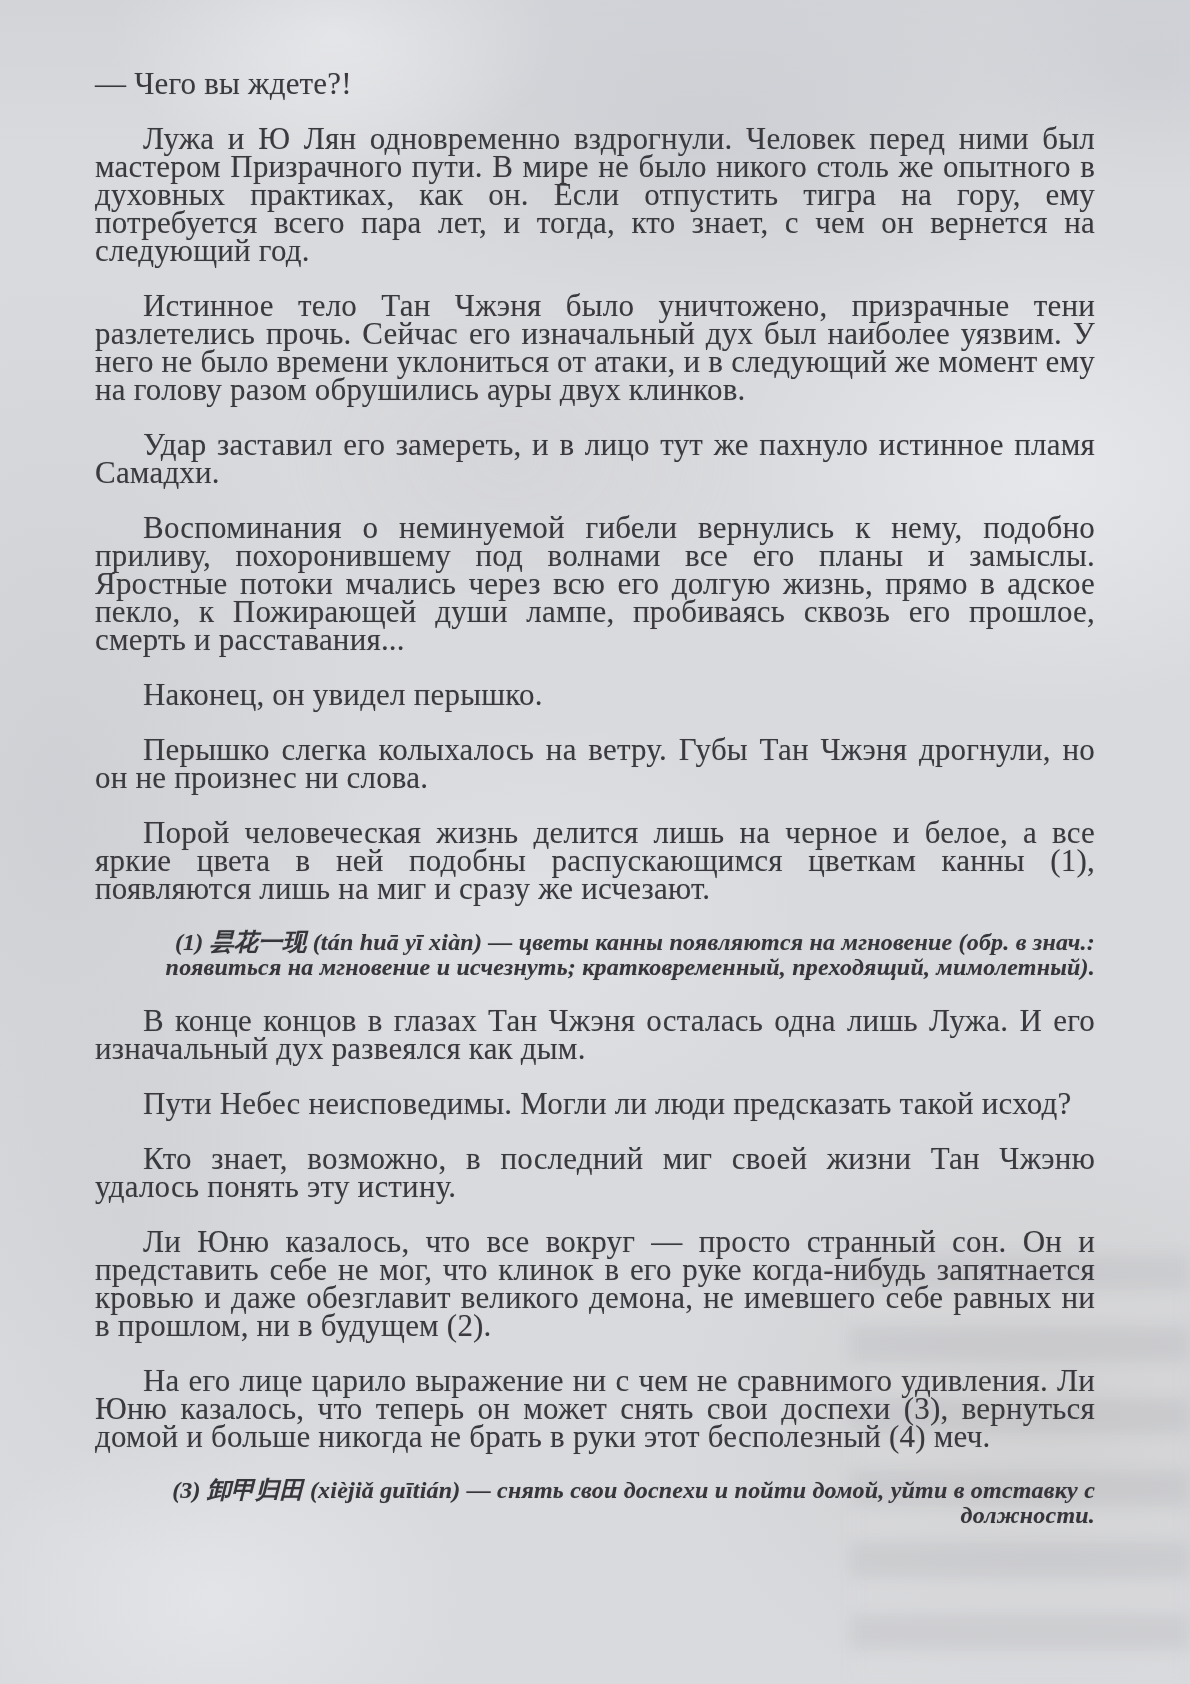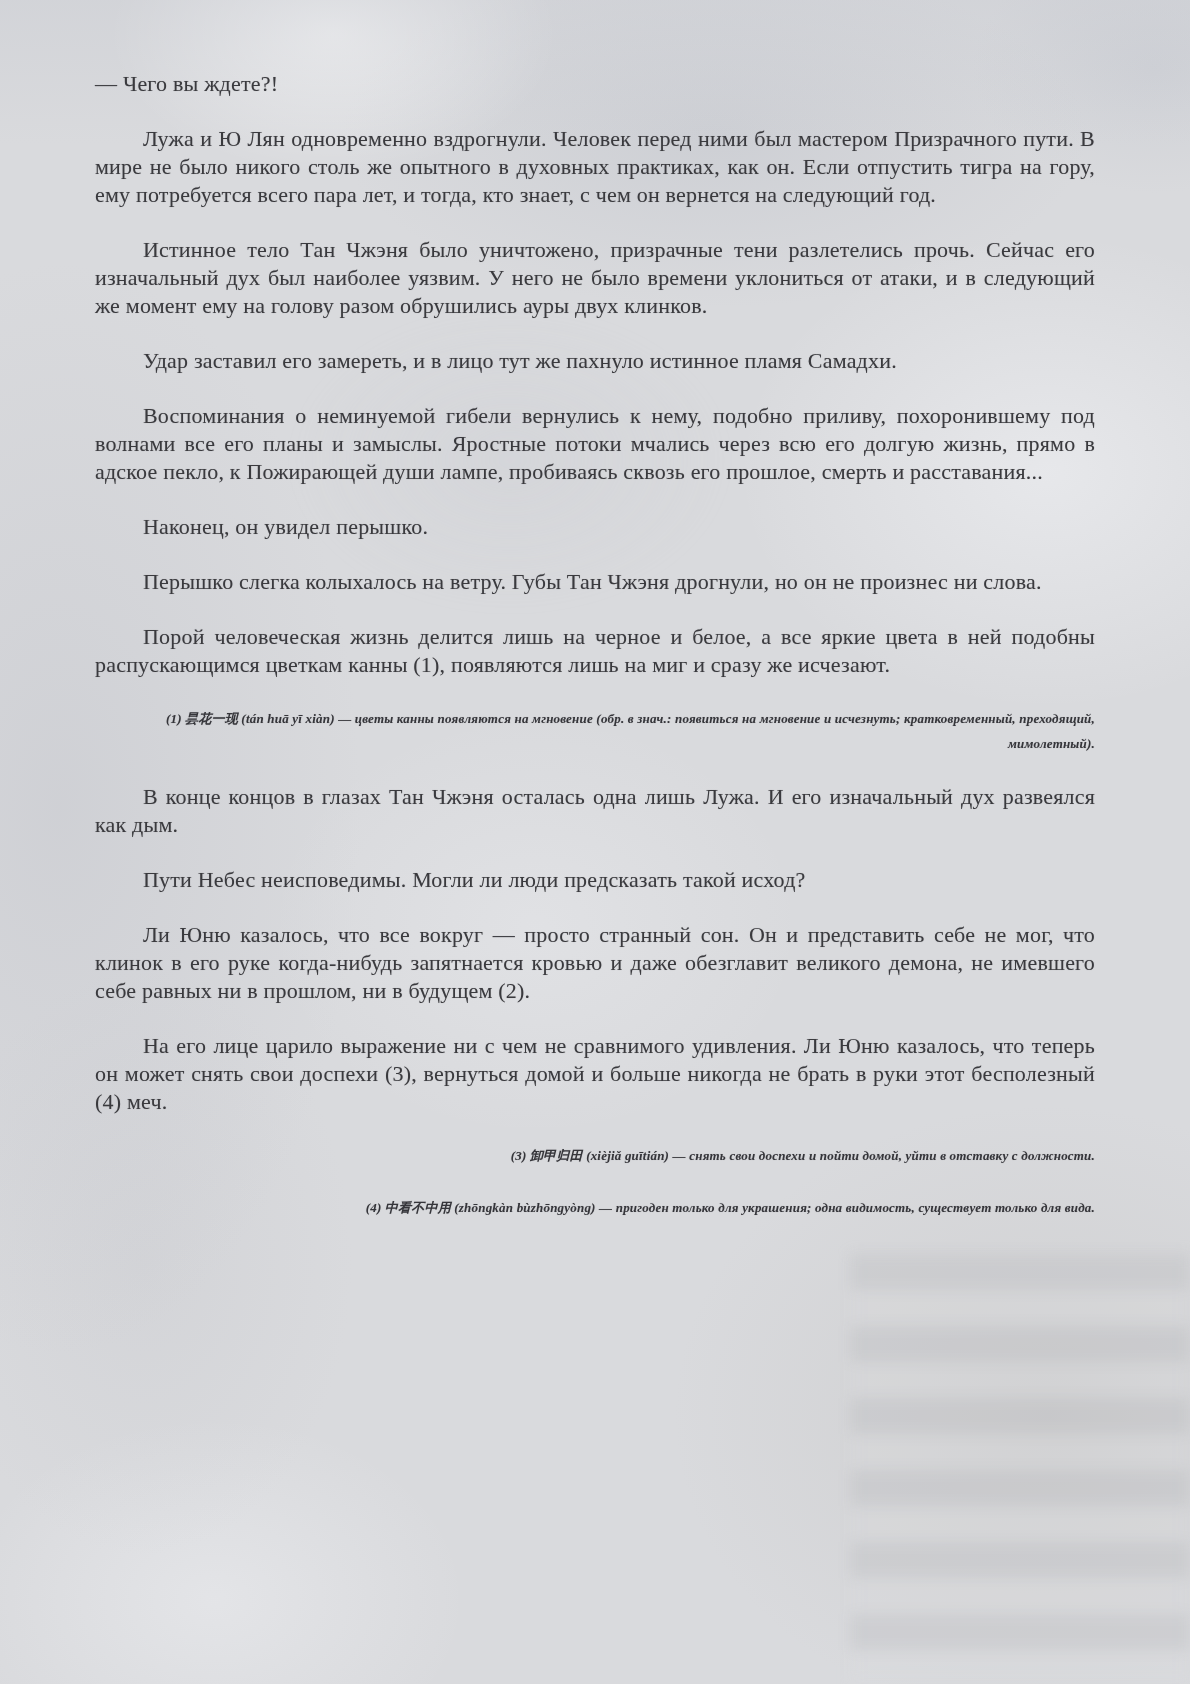--- a/index.html
+++ b/index.html
@@ -43,35 +43,35 @@
     pointer-events: none;
   }
   .content {
     position: absolute;
     left: 95px;
     top: 70px;
     width: 1000px;
   }
   .content p {
     margin: 0 0 27px 0;
-    font-size: 22px;
+    font-size: 31px;
     line-height: 28px;
     text-align: justify;
     text-indent: 48px;
     letter-spacing: 0.2px;
     text-shadow: 0 0 1px rgba(58,58,62,0.25);
   }
   .content p.dialogue {
     text-indent: 0;
     text-align: left;
   }
   .content p.footnote {
     font-style: italic;
     font-weight: bold;
-    font-size: 13px;
+    font-size: 24px;
     line-height: 25px;
     text-align: right;
     text-indent: 0;
     color: #35353a;
   }
 </style>
 </head>
 <body>
 
 <div class="page">
@@ -84,18 +84,18 @@
     <p class="body">Лужа и Ю Лян одновременно вздрогнули. Человек перед ними был мастером Призрачного пути. В мире не было никого столь же опытного в духовных практиках, как он. Если отпустить тигра на гору, ему потребуется всего пара лет, и тогда, кто знает, с чем он вернется на следующий год.</p>
     <p class="body">Истинное тело Тан Чжэня было уничтожено, призрачные тени разлетелись прочь. Сейчас его изначальный дух был наиболее уязвим. У него не было времени уклониться от атаки, и в следующий же момент ему на голову разом обрушились ауры двух клинков.</p>
     <p class="body">Удар заставил его замереть, и в лицо тут же пахнуло истинное пламя Самадхи.</p>
     <p class="body">Воспоминания о неминуемой гибели вернулись к нему, подобно приливу, похоронившему под волнами все его планы и замыслы. Яростные потоки мчались через всю его долгую жизнь, прямо в адское пекло, к Пожирающей души лампе, пробиваясь сквозь его прошлое, смерть и расставания...</p>
     <p class="body">Наконец, он увидел перышко.</p>
     <p class="body">Перышко слегка колыхалось на ветру. Губы Тан Чжэня дрогнули, но он не произнес ни слова.</p>
     <p class="body">Порой человеческая жизнь делится лишь на черное и белое, а все яркие цвета в ней подобны распускающимся цветкам канны (1), появляются лишь на миг и сразу же исчезают.</p>
     <p class="footnote">(1) 昙花一现 (tán huā yī xiàn) — цветы канны появляются на мгновение (обр. в знач.: появиться на мгновение и исчезнуть; кратковременный, преходящий, мимолетный).</p>
     <p class="body">В конце концов в глазах Тан Чжэня осталась одна лишь Лужа. И его изначальный дух развеялся как дым.</p>
     <p class="body">Пути Небес неисповедимы. Могли ли люди предсказать такой исход?</p>
+    <p class="body">Кто знает, возможно, в последний миг своей жизни Тан Чжэню удалось понять эту истину.</p>
     <p class="body">Ли Юню казалось, что все вокруг — просто странный сон. Он и представить себе не мог, что клинок в его руке когда-нибудь запятнается кровью и даже обезглавит великого демона, не имевшего себе равных ни в прошлом, ни в будущем (2).</p>
     <p class="body">На его лице царило выражение ни с чем не сравнимого удивления. Ли Юню казалось, что теперь он может снять свои доспехи (3), вернуться домой и больше никогда не брать в руки этот бесполезный (4) меч.</p>
     <p class="footnote">(3) 卸甲归田 (xièjiǎ guītián) — снять свои доспехи и пойти домой, уйти в отставку с должности.</p>
-    <p class="footnote">(4) 中看不中用 (zhōngkàn bùzhōngyòng) — пригоден только для украшения; одна видимость, существует только для вида.</p>
   </main>
 </div>
 
 </body></html>

